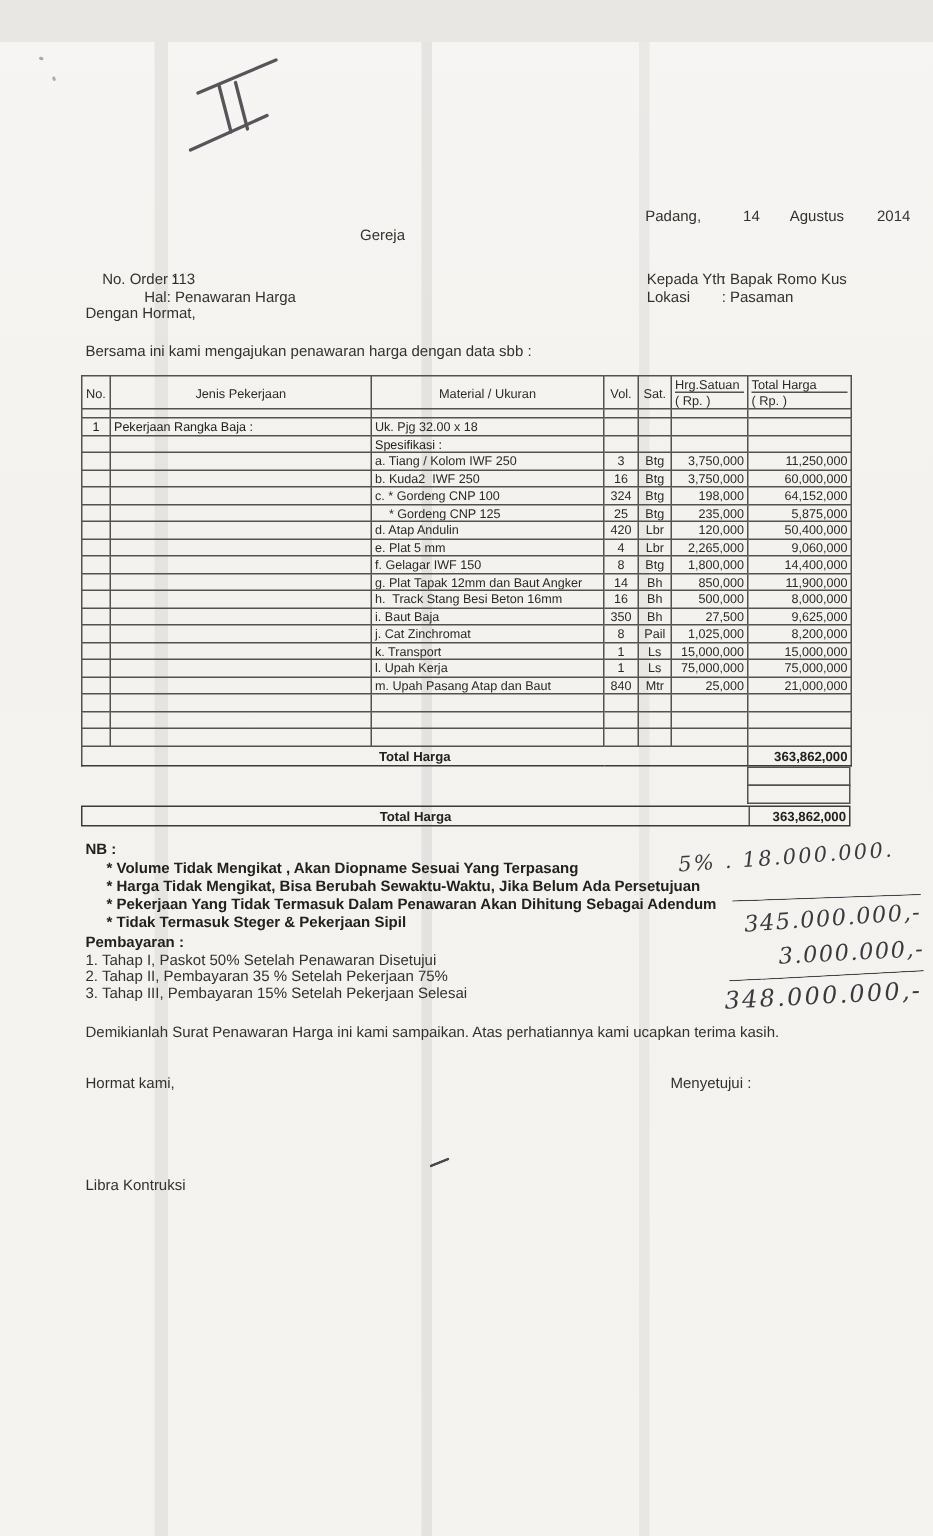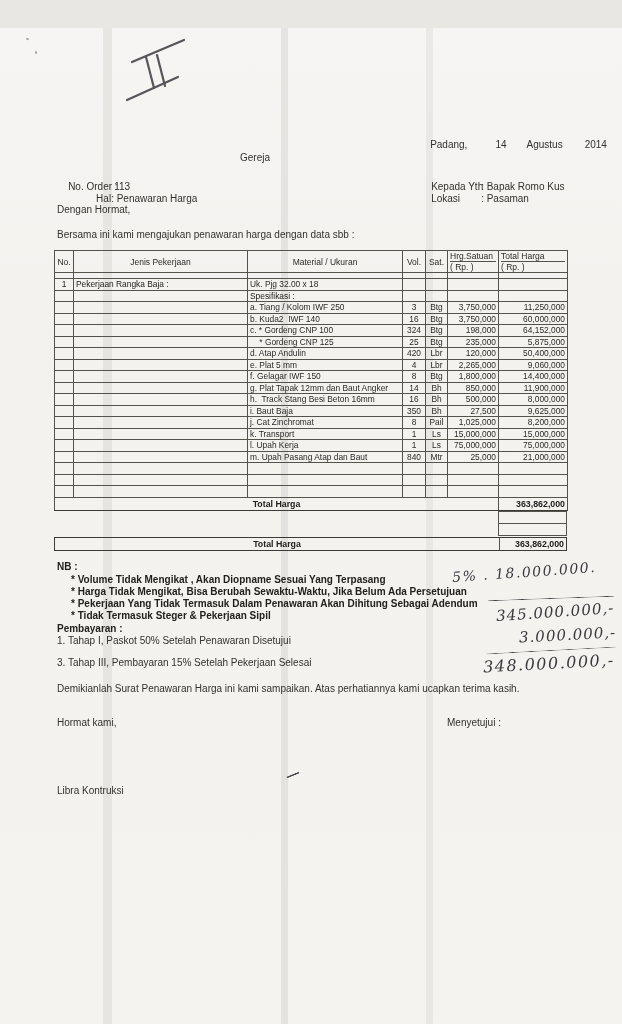--- a/index.html
+++ b/index.html
@@ -167,21 +167,21 @@
           <td class="jenis"></td>
           <td class="material">a. Tiang / Kolom IWF 250</td>
           <td class="c">3</td>
           <td class="c">Btg</td>
           <td class="r">3,750,000</td>
           <td class="r">11,250,000</td>
         </tr>
         <tr>
           <td class="no c"></td>
           <td class="jenis"></td>
-          <td class="material">b. Kuda2  IWF 140</td>
+          <td class="material">b. Kuda2  IWF 250</td>
           <td class="c">16</td>
           <td class="c">Btg</td>
           <td class="r">3,750,000</td>
           <td class="r">60,000,000</td>
         </tr>
         <tr>
           <td class="no c"></td>
           <td class="jenis"></td>
           <td class="material">c. * Gordeng CNP 100</td>
           <td class="c">324</td>
@@ -335,20 +335,21 @@
   </div>
 
   <div class="t bold" style="left:57px;top:533px;">NB :</div>
   <div class="t bold" style="left:71px;top:558px;">* Harga Tidak Mengikat, Bisa Berubah Sewaktu-Waktu, Jika Belum Ada Persetujuan</div>
   <div class="t bold" style="left:71px;top:546px;">* Volume Tidak Mengikat , Akan Diopname Sesuai Yang Terpasang</div>
   <div class="t bold" style="left:71px;top:570px;">* Pekerjaan Yang Tidak Termasuk Dalam Penawaran Akan Dihitung Sebagai Adendum</div>
   <div class="t bold" style="left:71px;top:582px;">* Tidak Termasuk Steger &amp; Pekerjaan Sipil</div>
 
   <div class="t bold" style="left:57px;top:595px;">Pembayaran :</div>
   <div class="t" style="left:57px;top:607px;">1. Tahap I, Paskot 50% Setelah Penawaran Disetujui</div>
+  <div class="t" style="left:57px;top:618px;">2. Tahap II, Pembayaran 35 % Setelah Pekerjaan 75%</div>
   <div class="t" style="left:57px;top:629px;">3. Tahap III, Pembayaran 15% Setelah Pekerjaan Selesai</div>
 
   <div class="t" style="left:57px;top:655px;text-align:center;">Demikianlah Surat Penawaran Harga ini kami sampaikan. Atas perhatiannya kami ucapkan terima kasih.</div>
   <div class="t" style="left:57px;top:689px;">Hormat kami,</div>
   <div class="t" style="left:447px;top:689px;">Menyetujui :</div>
   <div class="t" style="left:57px;top:757px;">Libra Kontruksi</div>
 
   <div class="hand" style="left:452px;top:536px;font-size:14px;letter-spacing:1.5px;transform:rotate(-4deg);">5% . 18.000.000.</div>
   <div class="hand-line" style="left:488px;top:570px;width:126px;transform:rotate(-2deg);"></div>
   <div class="hand" style="left:496px;top:575px;font-size:15px;letter-spacing:1px;transform:rotate(-4deg);">345.000.000,-</div>

